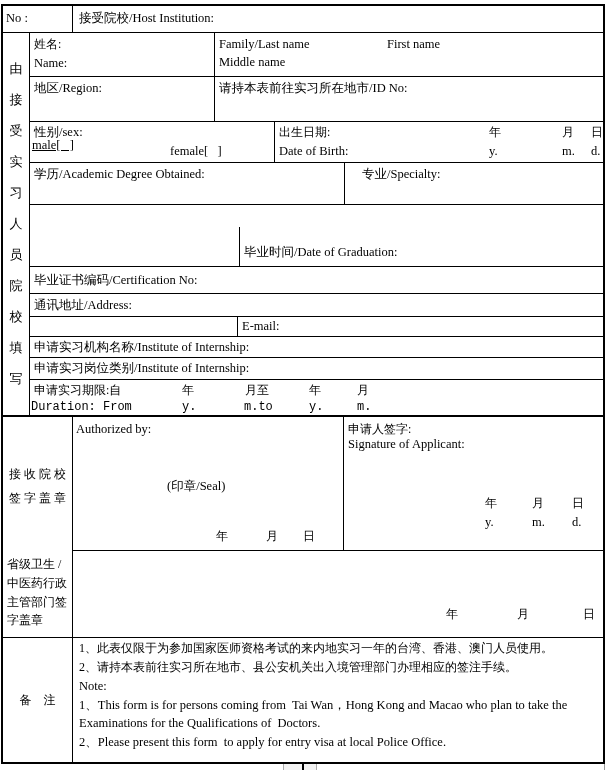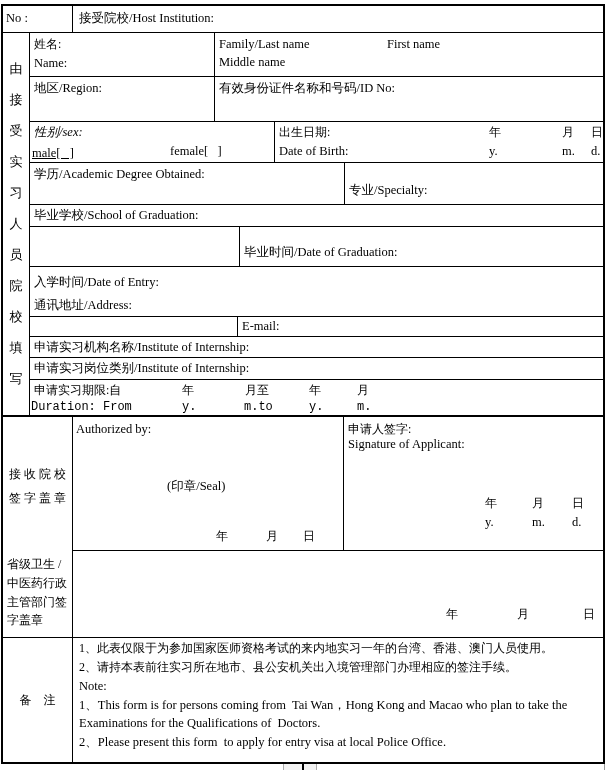--- a/index.html
+++ b/index.html
@@ -59,57 +59,57 @@
   <div class="cell no-r" style="left:212px;top:27px;width:388px;height:44px;">
     <span class="pos" style="left:4px;top:4px;">Family/Last name</span>
     <span class="pos" style="left:172px;top:4px;">First name</span>
     <span class="pos" style="left:4px;top:22px;">Middle name</span>
   </div>
 
   <div class="cell" style="left:27px;top:71px;width:185px;height:45px;">
     <span class="pos" style="left:4px;top:4px;">地区/Region:</span>
   </div>
   <div class="cell no-r" style="left:212px;top:71px;width:388px;height:45px;">
-    <span class="pos" style="left:4px;top:4px;">有效身份证件名称和号码/ID No:</span>
+    <span class="pos" style="left:4px;top:4px;">请持本表前往实习所在地市/ID No:</span>
   </div>
 
   <div class="cell" style="left:27px;top:116px;width:245px;height:41px;">
-    <span class="pos" style="left:4px;top:3px;font-style:italic;">性别/sex:</span>
-    <span class="pos" style="left:2px;top:24px;text-decoration:underline;">male[   ]</span>
+    <span class="pos" style="left:4px;top:3px;">性别/sex:</span>
+    <span class="pos" style="left:2px;top:16px;text-decoration:underline;">male[   ]</span>
     <span class="pos" style="left:140px;top:22px;">female[   ]</span>
   </div>
   <div class="cell no-r" style="left:272px;top:116px;width:328px;height:41px;">
     <span class="pos cn" style="left:4px;top:3px;">出生日期:</span>
     <span class="pos cn" style="left:214px;top:3px;">年</span>
     <span class="pos cn" style="left:287px;top:3px;">月</span>
     <span class="pos cn" style="left:316px;top:3px;">日</span>
     <span class="pos" style="left:4px;top:22px;">Date of Birth:</span>
     <span class="pos" style="left:214px;top:22px;">y.</span>
     <span class="pos" style="left:287px;top:22px;">m.</span>
     <span class="pos" style="left:316px;top:22px;">d.</span>
   </div>
 
   <div class="cell" style="left:27px;top:157px;width:315px;height:42px;">
     <span class="pos" style="left:4px;top:4px;">学历/Academic Degree Obtained:</span>
   </div>
   <div class="cell no-r" style="left:342px;top:157px;width:258px;height:42px;">
-    <span class="pos" style="left:4px;top:4px;margin-top:16px;">专业/Specialty:</span>
+    <span class="pos" style="left:17px;top:4px;">专业/Specialty:</span>
   </div>
 
-  <div class="cell no-r" style="left:27px;top:199px;width:573px;height:22px;">
-    <span class="pos" style="left:4px;top:3px;">毕业学校/School of Graduation:</span>
-  </div>
 
   <div class="cell" style="left:27px;top:221px;width:210px;height:40px;">
     <span class="pos" style="left:4px;top:4px;margin-top:44px;">入学时间/Date of Entry:</span>
   </div>
   <div class="cell no-r" style="left:237px;top:221px;width:363px;height:40px;">
     <span class="pos" style="left:4px;top:4px;margin-top:14px;">毕业时间/Date of Graduation:</span>
   </div>
 
+  <div class="cell no-r" style="left:27px;top:261px;width:573px;height:27px;">
+    <span class="pos" style="left:4px;top:6px;">毕业证书编码/Certification No:</span>
+  </div>
 
   <div class="cell no-r" style="left:27px;top:288px;width:573px;height:23px;">
     <span class="pos" style="left:4px;top:4px;">通讯地址/Address:</span>
   </div>
 
   <div class="cell" style="left:27px;top:311px;width:208px;height:20px;">
     <span class="pos" style="left:4px;top:19px;">联系电话/Tel:</span>
   </div>
   <div class="cell no-r" style="left:235px;top:311px;width:365px;height:20px;">
     <span class="pos" style="left:4px;top:2px;">E-mail:</span>

